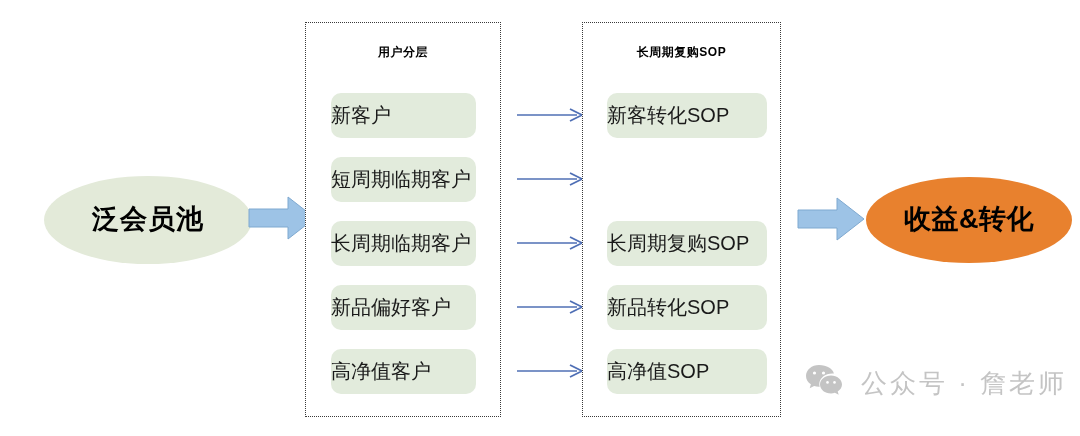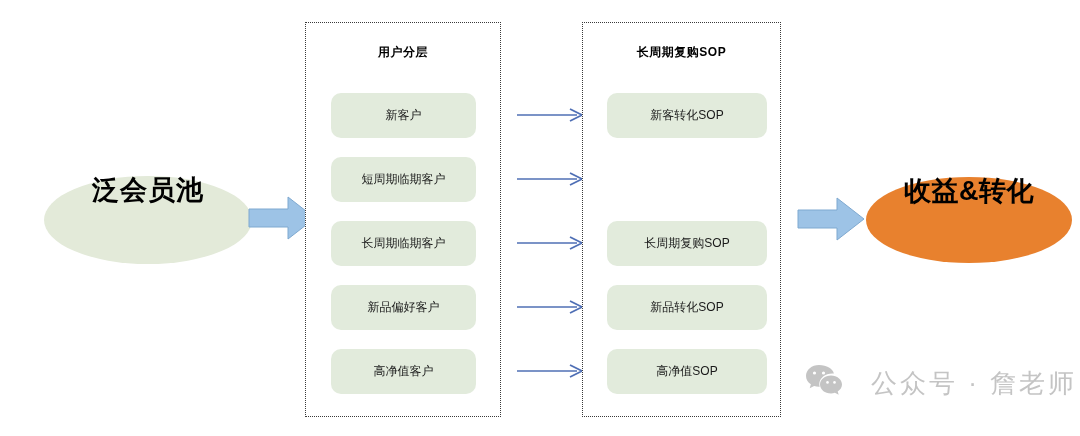--- a/index.html
+++ b/index.html
@@ -16,20 +16,21 @@
     width: 1080px;
     height: 436px;
     background: #ffffff;
     overflow: hidden;
   }
 
   
   .ellipse {
     position: absolute;
     display: flex;
+    align-items: center;
     justify-content: center;
     border-radius: 50%;
     text-align: center;
     line-height: 1.1;
   }
   #source-ellipse {
     left: 44px;
     top: 176px;
     width: 208px;
     height: 88px;
@@ -83,22 +84,21 @@
   }
 
   
   .pill {
     position: absolute;
     height: 45px;
     background: #e2ebdc;
     border-radius: 10px;
     display: flex;
     align-items: center;
-    justify-content: center;
-    font-size: 12px;
+    font-size: 20px;
     color: #1a1a1a;
     box-sizing: border-box;
     white-space: nowrap;
   }
   #panel-segmentation .pill { left: 25px; width: 145px; }
   #panel-sop .pill { left: 24px; width: 160px; }
 
   
   .connector {
     position: absolute;
@@ -107,21 +107,21 @@
     height: 14px;
   }
 
   
   #watermark {
     position: absolute;
     left: 805px;
     top: 364px;
     display: flex;
     align-items: center;
-    gap: 28px;
+    gap: 18px;
     opacity: 0.98;
   }
   #watermark-text {
     font-size: 26px;
     color: #c3c3c3;
     letter-spacing: 3px;
     white-space: nowrap;
   }
 </style>
 </head>

